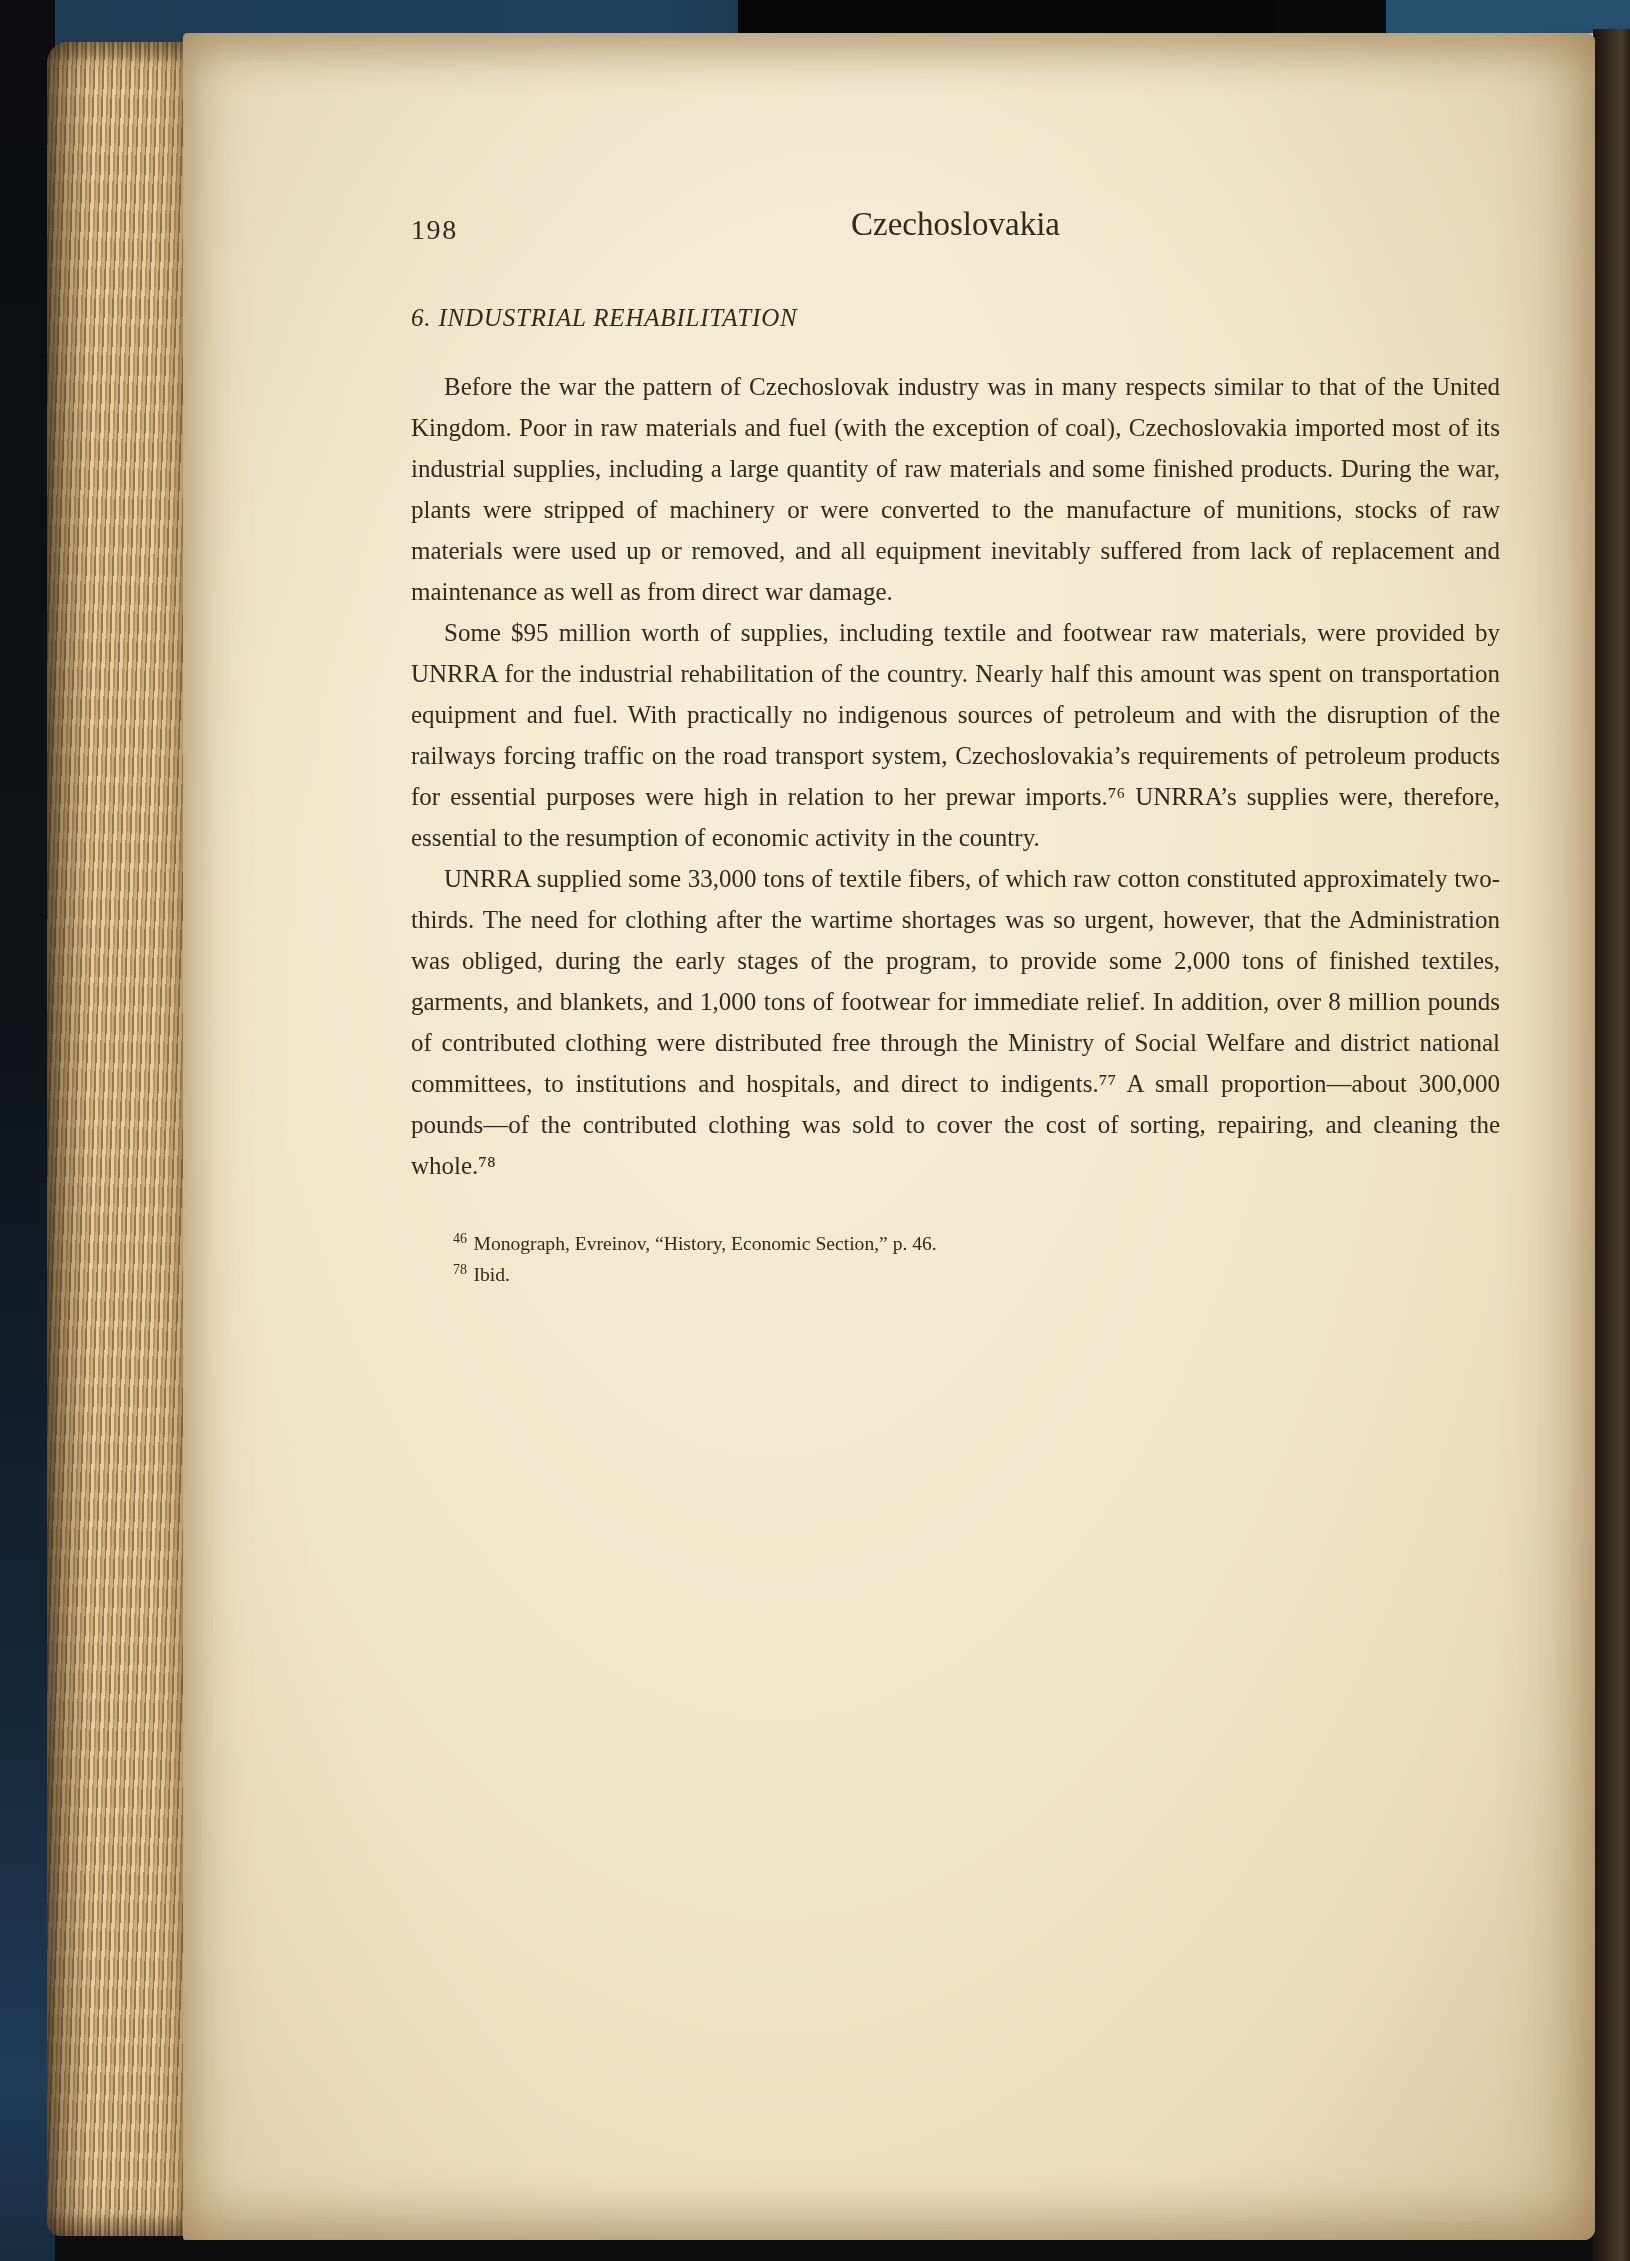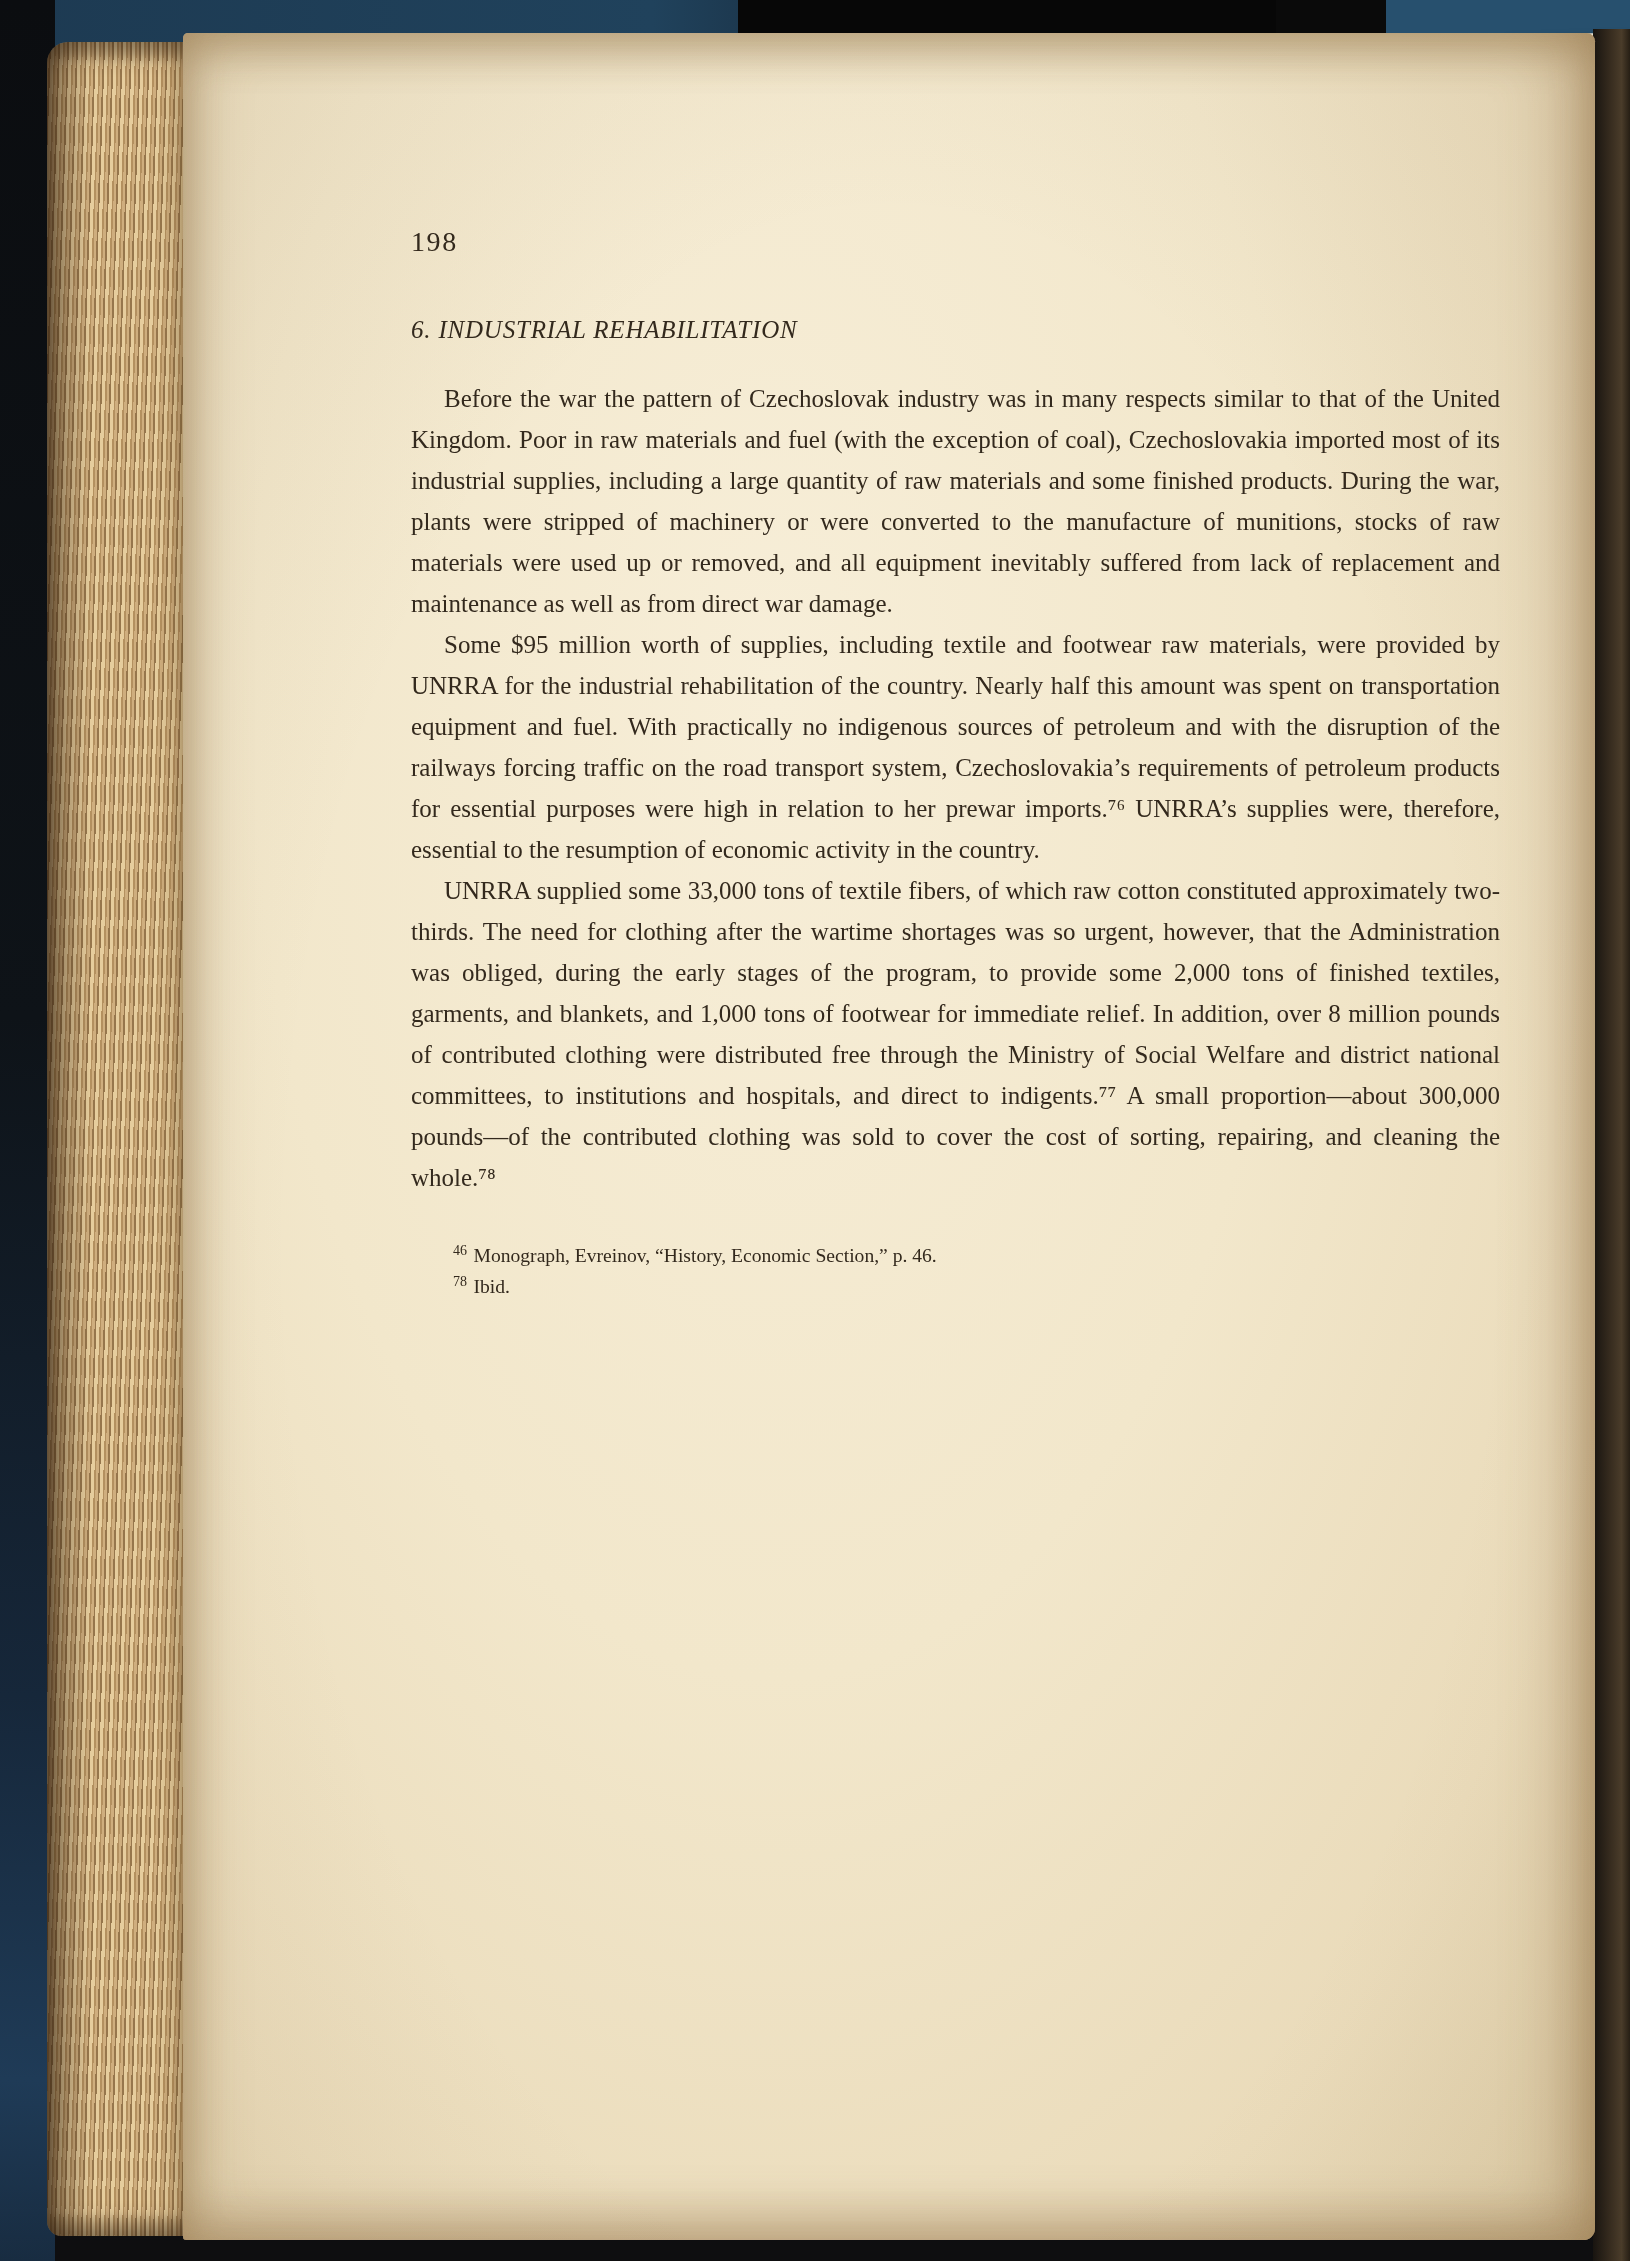--- a/index.html
+++ b/index.html
@@ -65,21 +65,20 @@
   }
   
   .right-pages {
     position: absolute; right: 0; top: 29px; width: 38px; height: 2232px;
     background: linear-gradient(90deg, #181410 0%, #33291d 40%, #4a3c2a 75%, #221b12 100%);
   }
   
   .content {
     position: absolute; left: 228px; top: 173px; width: 1089px;
     color: #33291d;
-    margin-top: 12px;
   }
   .page-header {
     position: relative;
     height: 51px;
     margin-bottom: 14.7px;
   }
   .page-number {
     position: absolute; left: 0; top: 8.2px;
     font-size: 28px;
     letter-spacing: 1.6px;
@@ -143,20 +142,21 @@
   <div class="page-stack"></div>
   <div class="right-pages"></div>
 
   <div class="page">
     <div class="page-vignette"></div>
 
     <div class="content">
 
       <header class="page-header">
         <span class="page-number">198</span>
+        <span class="running-head">Czechoslovakia</span>
       </header>
 
 
       <h2 class="section-heading">6. INDUSTRIAL REHABILITATION</h2>
 
       <p class="body-par">Before the war the pattern of Czechoslovak industry was in many respects similar to that of the United Kingdom. Poor in raw materials and fuel (with the exception of coal), Czechoslovakia imported most of its industrial supplies, including a large quantity of raw materials and some finished products. During the war, plants were stripped of machinery or were converted to the manufacture of munitions, stocks of raw materials were used up or removed, and all equipment inevitably suffered from lack of replacement and maintenance as well as from direct war damage.</p>
       <p class="body-par">Some $95 million worth of supplies, including textile and footwear raw materials, were provided by UNRRA for the industrial rehabilitation of the country. Nearly half this amount was spent on transportation equipment and fuel. With practically no indigenous sources of petroleum and with the disruption of the railways forcing traffic on the road transport system, Czechoslovakia’s requirements of petroleum products for essential purposes were high in relation to her prewar imports.⁷⁶ UNRRA’s supplies were, therefore, essential to the resumption of economic activity in the country.</p>
       <p class="body-par">UNRRA supplied some 33,000 tons of textile fibers, of which raw cotton constituted approximately two-thirds. The need for clothing after the wartime shortages was so urgent, however, that the Administration was obliged, during the early stages of the program, to provide some 2,000 tons of finished textiles, garments, and blankets, and 1,000 tons of footwear for immediate relief. In addition, over 8 million pounds of contributed clothing were distributed free through the Ministry of Social Welfare and district national committees, to institutions and hospitals, and direct to indigents.⁷⁷ A small proportion—about 300,000 pounds—of the contributed clothing was sold to cover the cost of sorting, repairing, and cleaning the whole.⁷⁸</p>
 
       <div class="footnotes">

